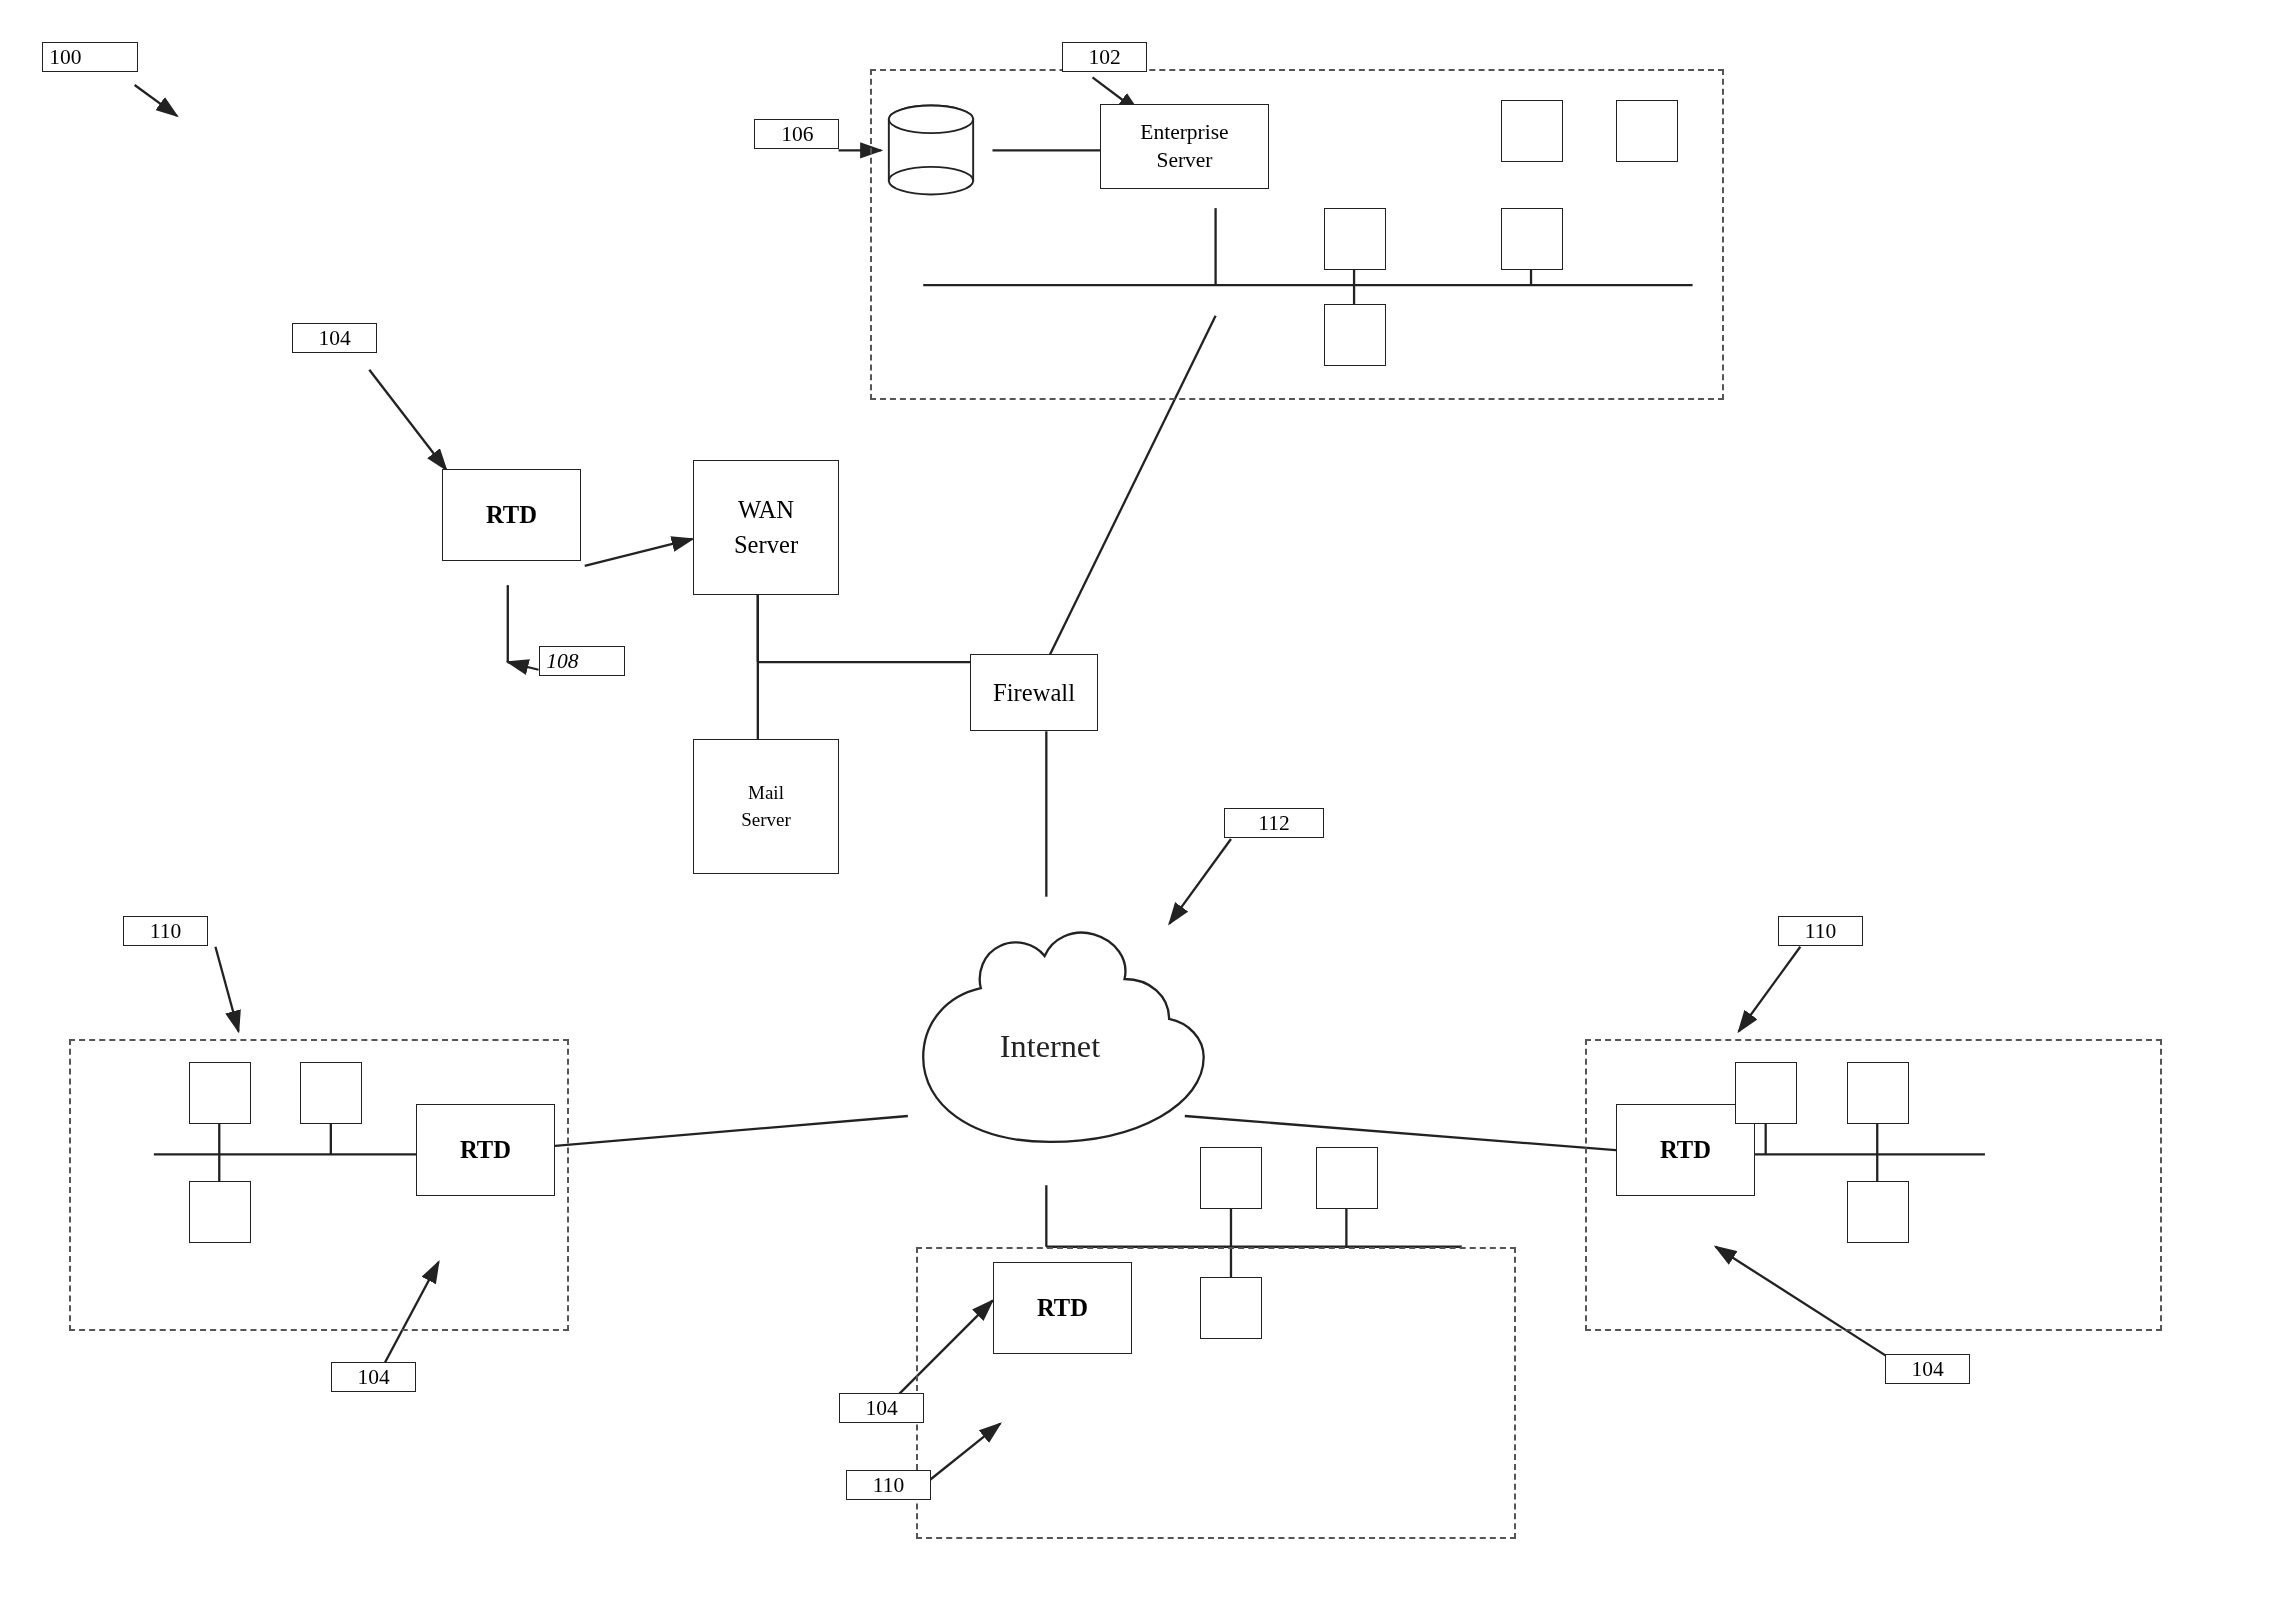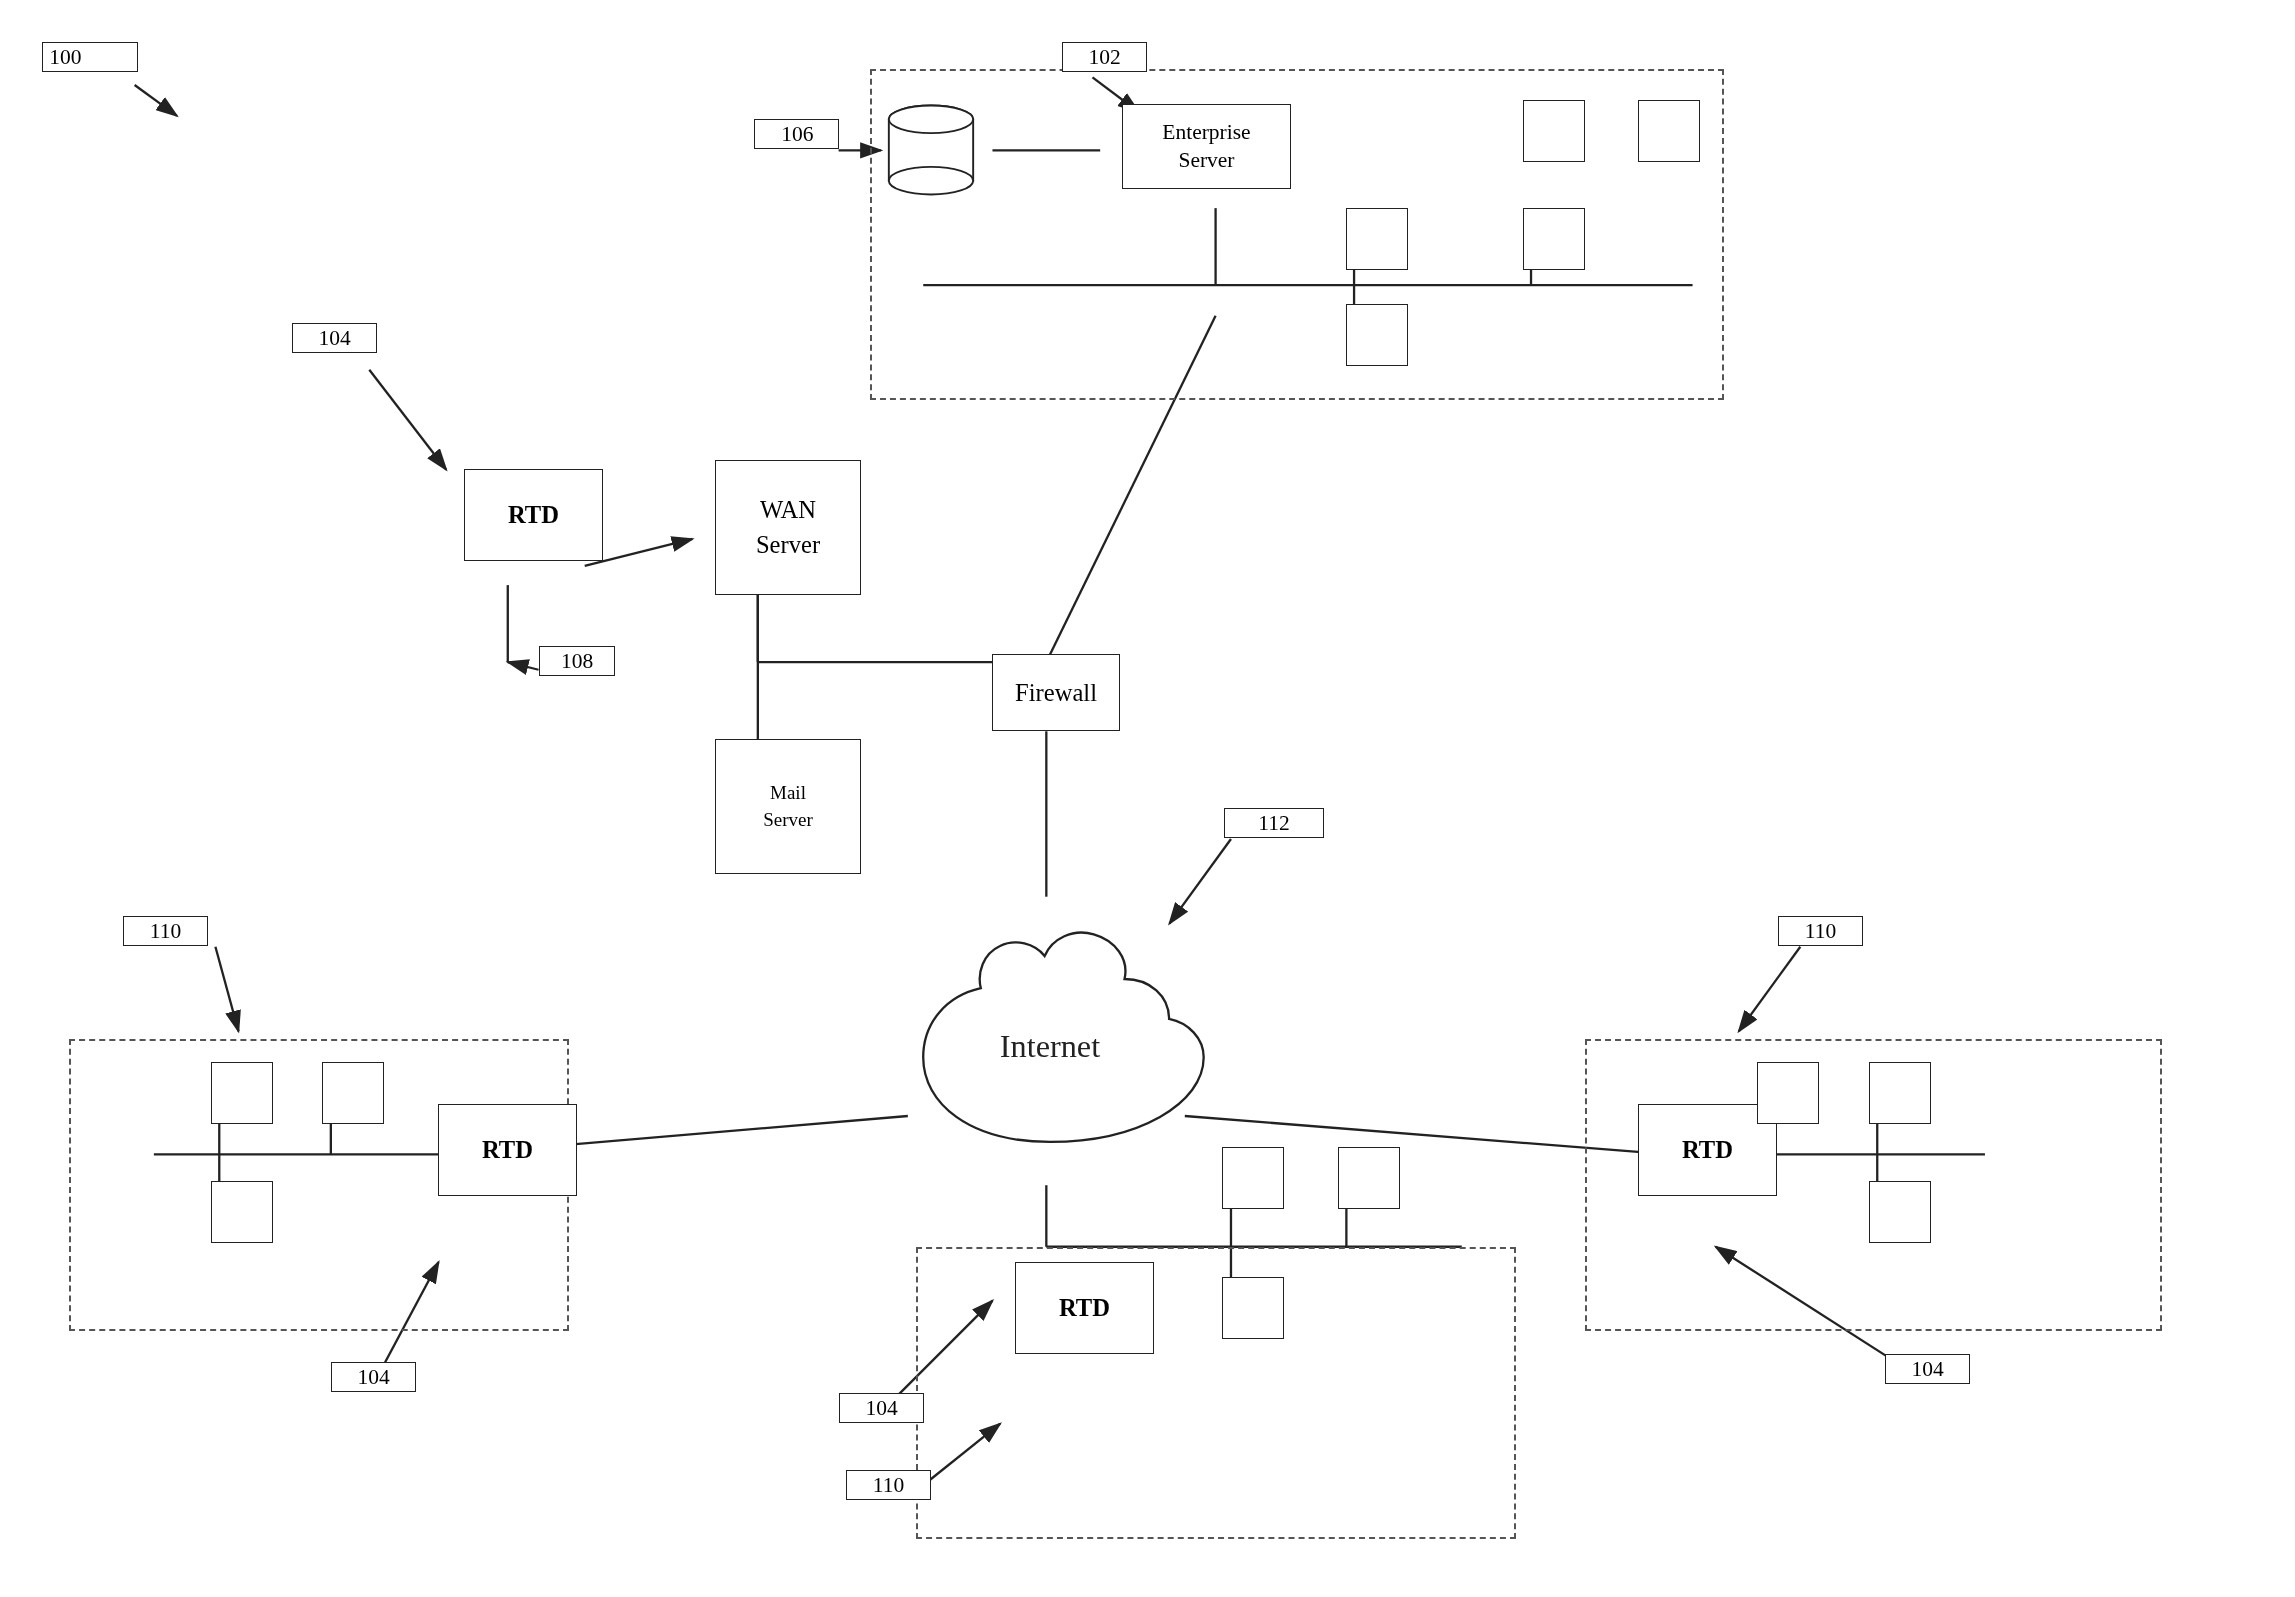--- a/index.html
+++ b/index.html
@@ -25,21 +25,20 @@
     .node-box {
       position: absolute;
       border: 1.5px solid #222;
       background: #fff;
       display: flex;
       align-items: center;
       justify-content: center;
       font-size: 23px;
       font-weight: normal;
       text-align: center;
-      margin-left: 22px;
     }
 
     .dashed-region {
       position: absolute;
       border: 2.3px dashed #555;
       background: transparent;
     }
 
     svg.lines {
       position: absolute;
@@ -160,21 +159,21 @@
 <div class="node-box" style="left:442px; top:469px; width:139px; height:92px; font-size:24.6px; font-weight:bold;">
   RTD
 </div>
 
 <div class="label-box" style="left:292px; top:323px; width:85px; text-align:center;">104</div>
 
 <div class="node-box" style="left:693px; top:460px; width:146px; height:135px; font-size:24.6px; text-align:center; line-height:1.4;">
   WAN<br>Server
 </div>
 
-<div class="label-box" style="left:539px; top:646px; width:76px; text-align:center;">108</div>
+<div class="label-box" style="left:539px; top:646px; width:86px; font-style:italic;">108</div>
 
 <div class="node-box" style="left:693px; top:739px; width:146px; height:135px; font-size:19px; text-align:center; line-height:1.4;">
   Mail<br>Server
 </div>
 
 <div class="node-box" style="left:970px; top:654px; width:128px; height:77px; font-size:24.6px;">
   Firewall
 </div>
 
 <svg style="position:absolute; left:846px; top:896px; width:408px; height:292px;" xmlns="http://www.w3.org/2000/svg" viewBox="0 0 530 380">

